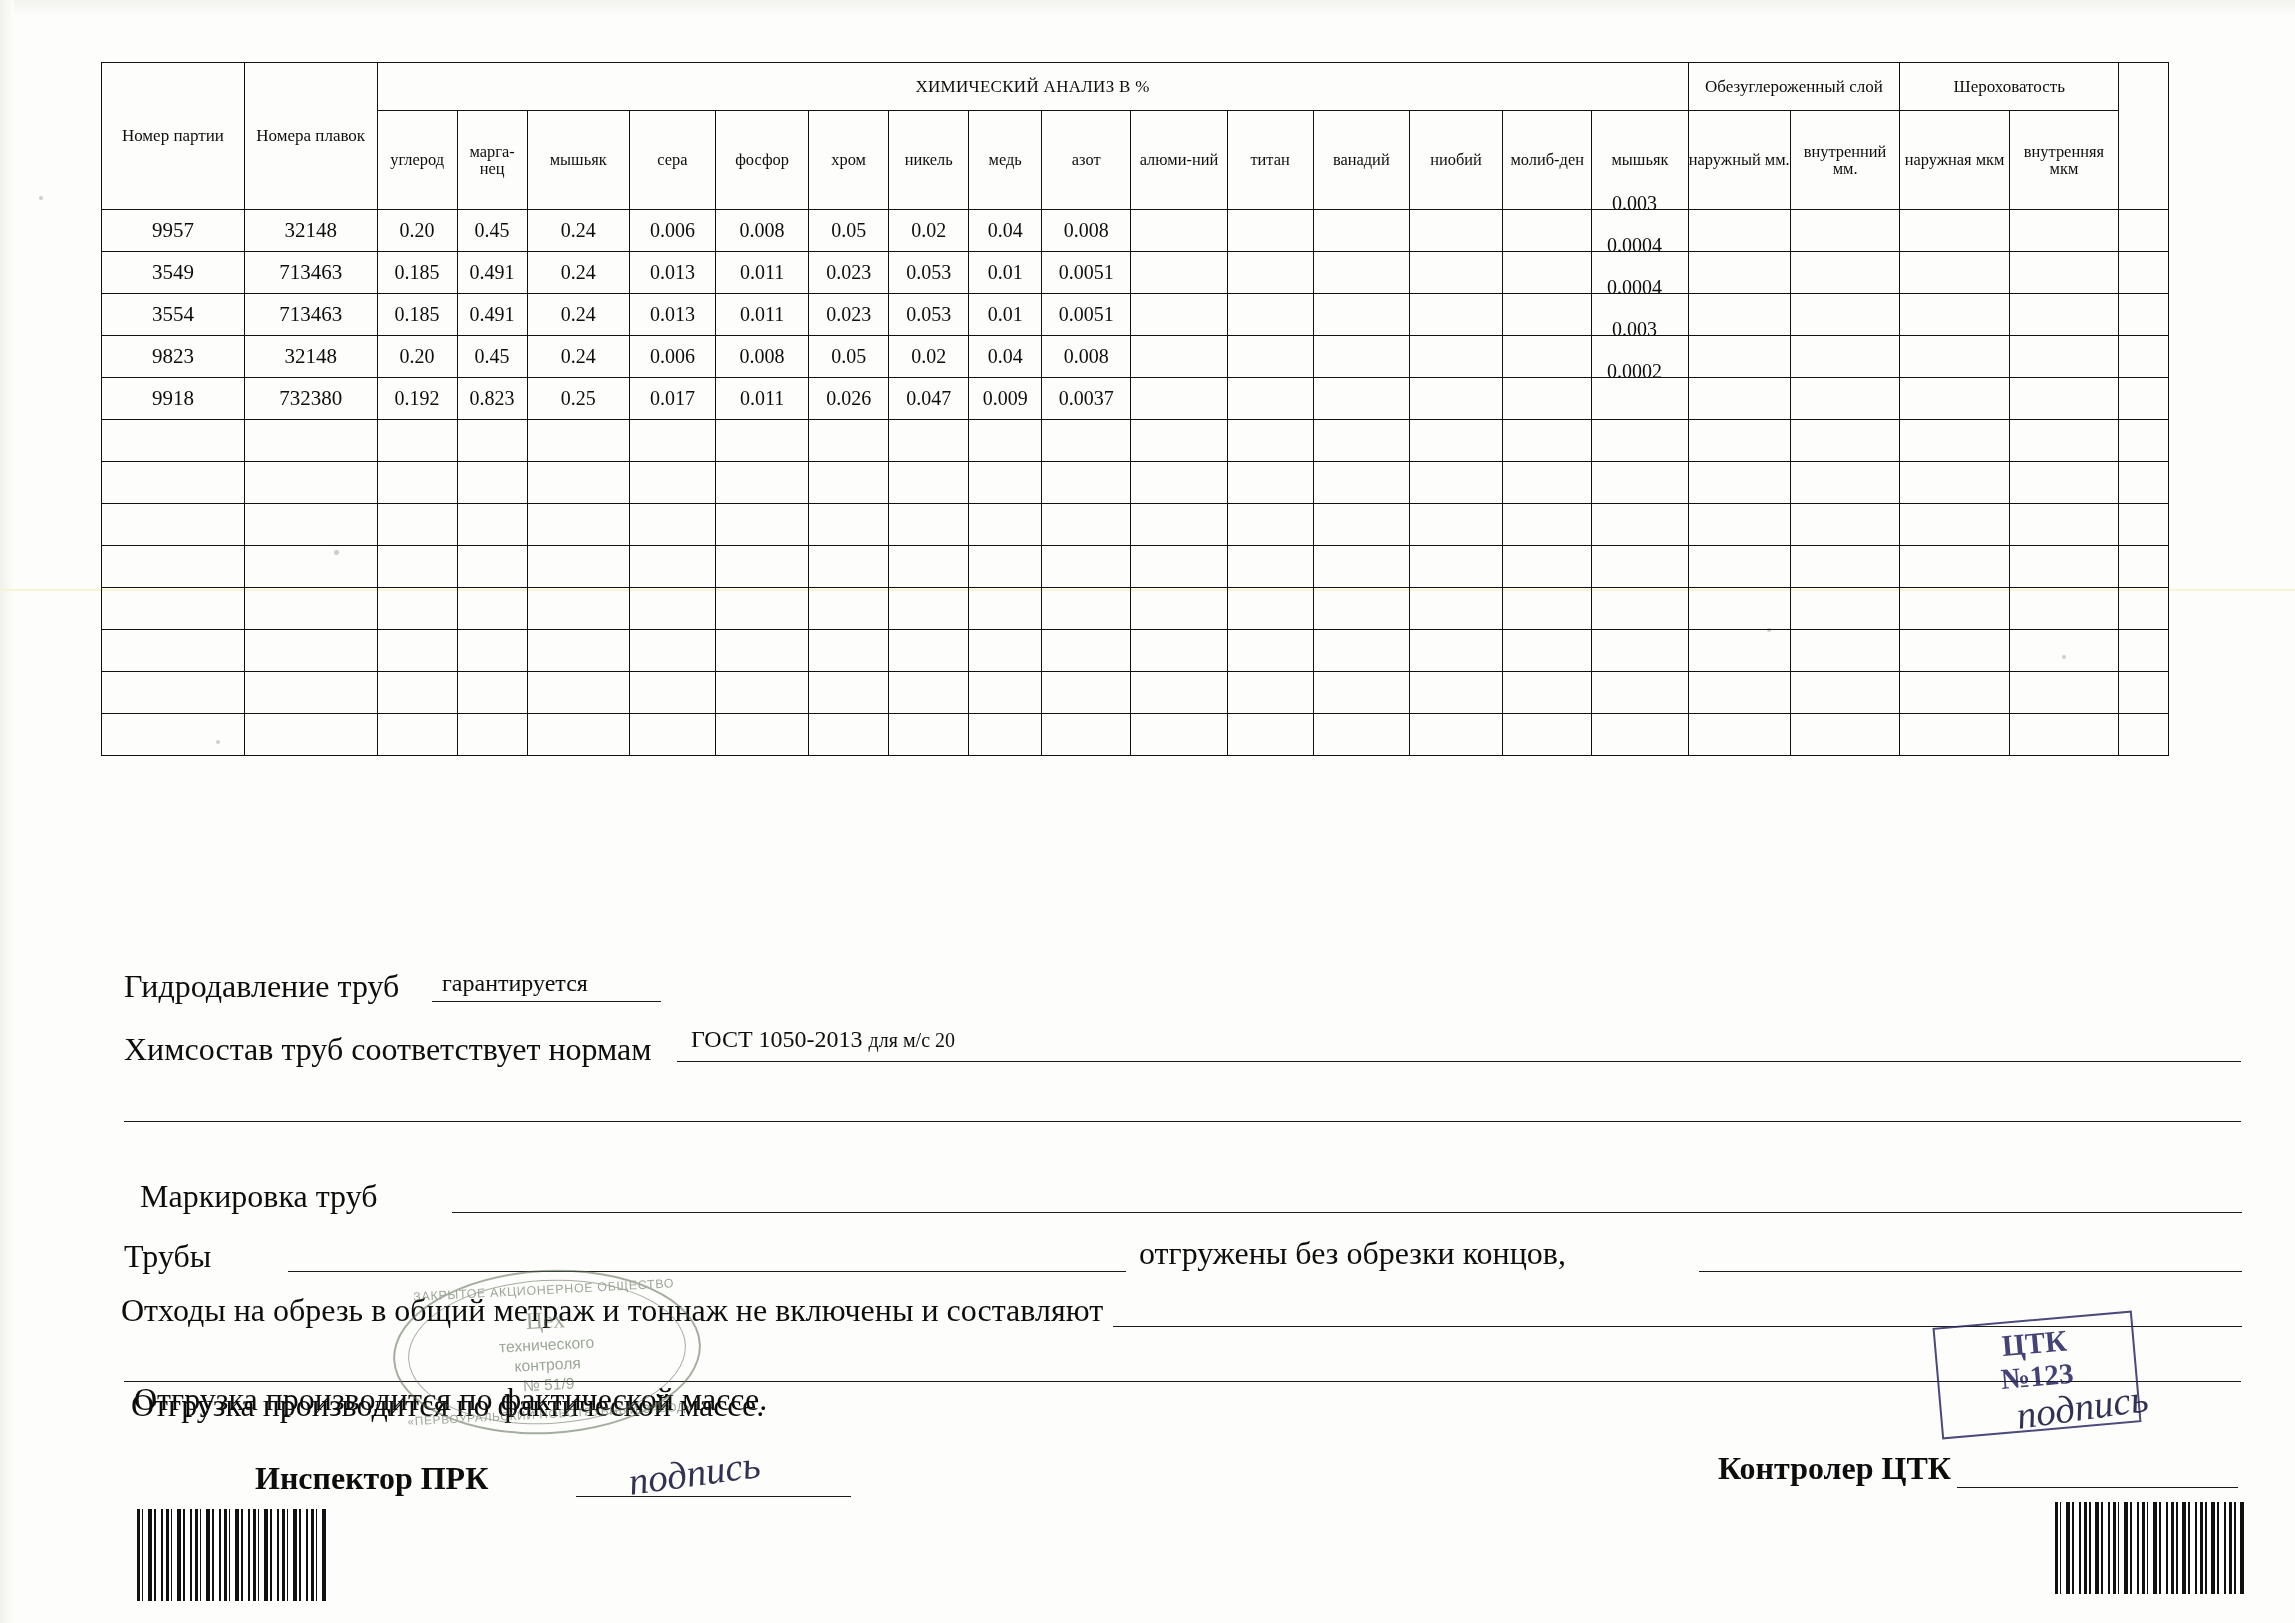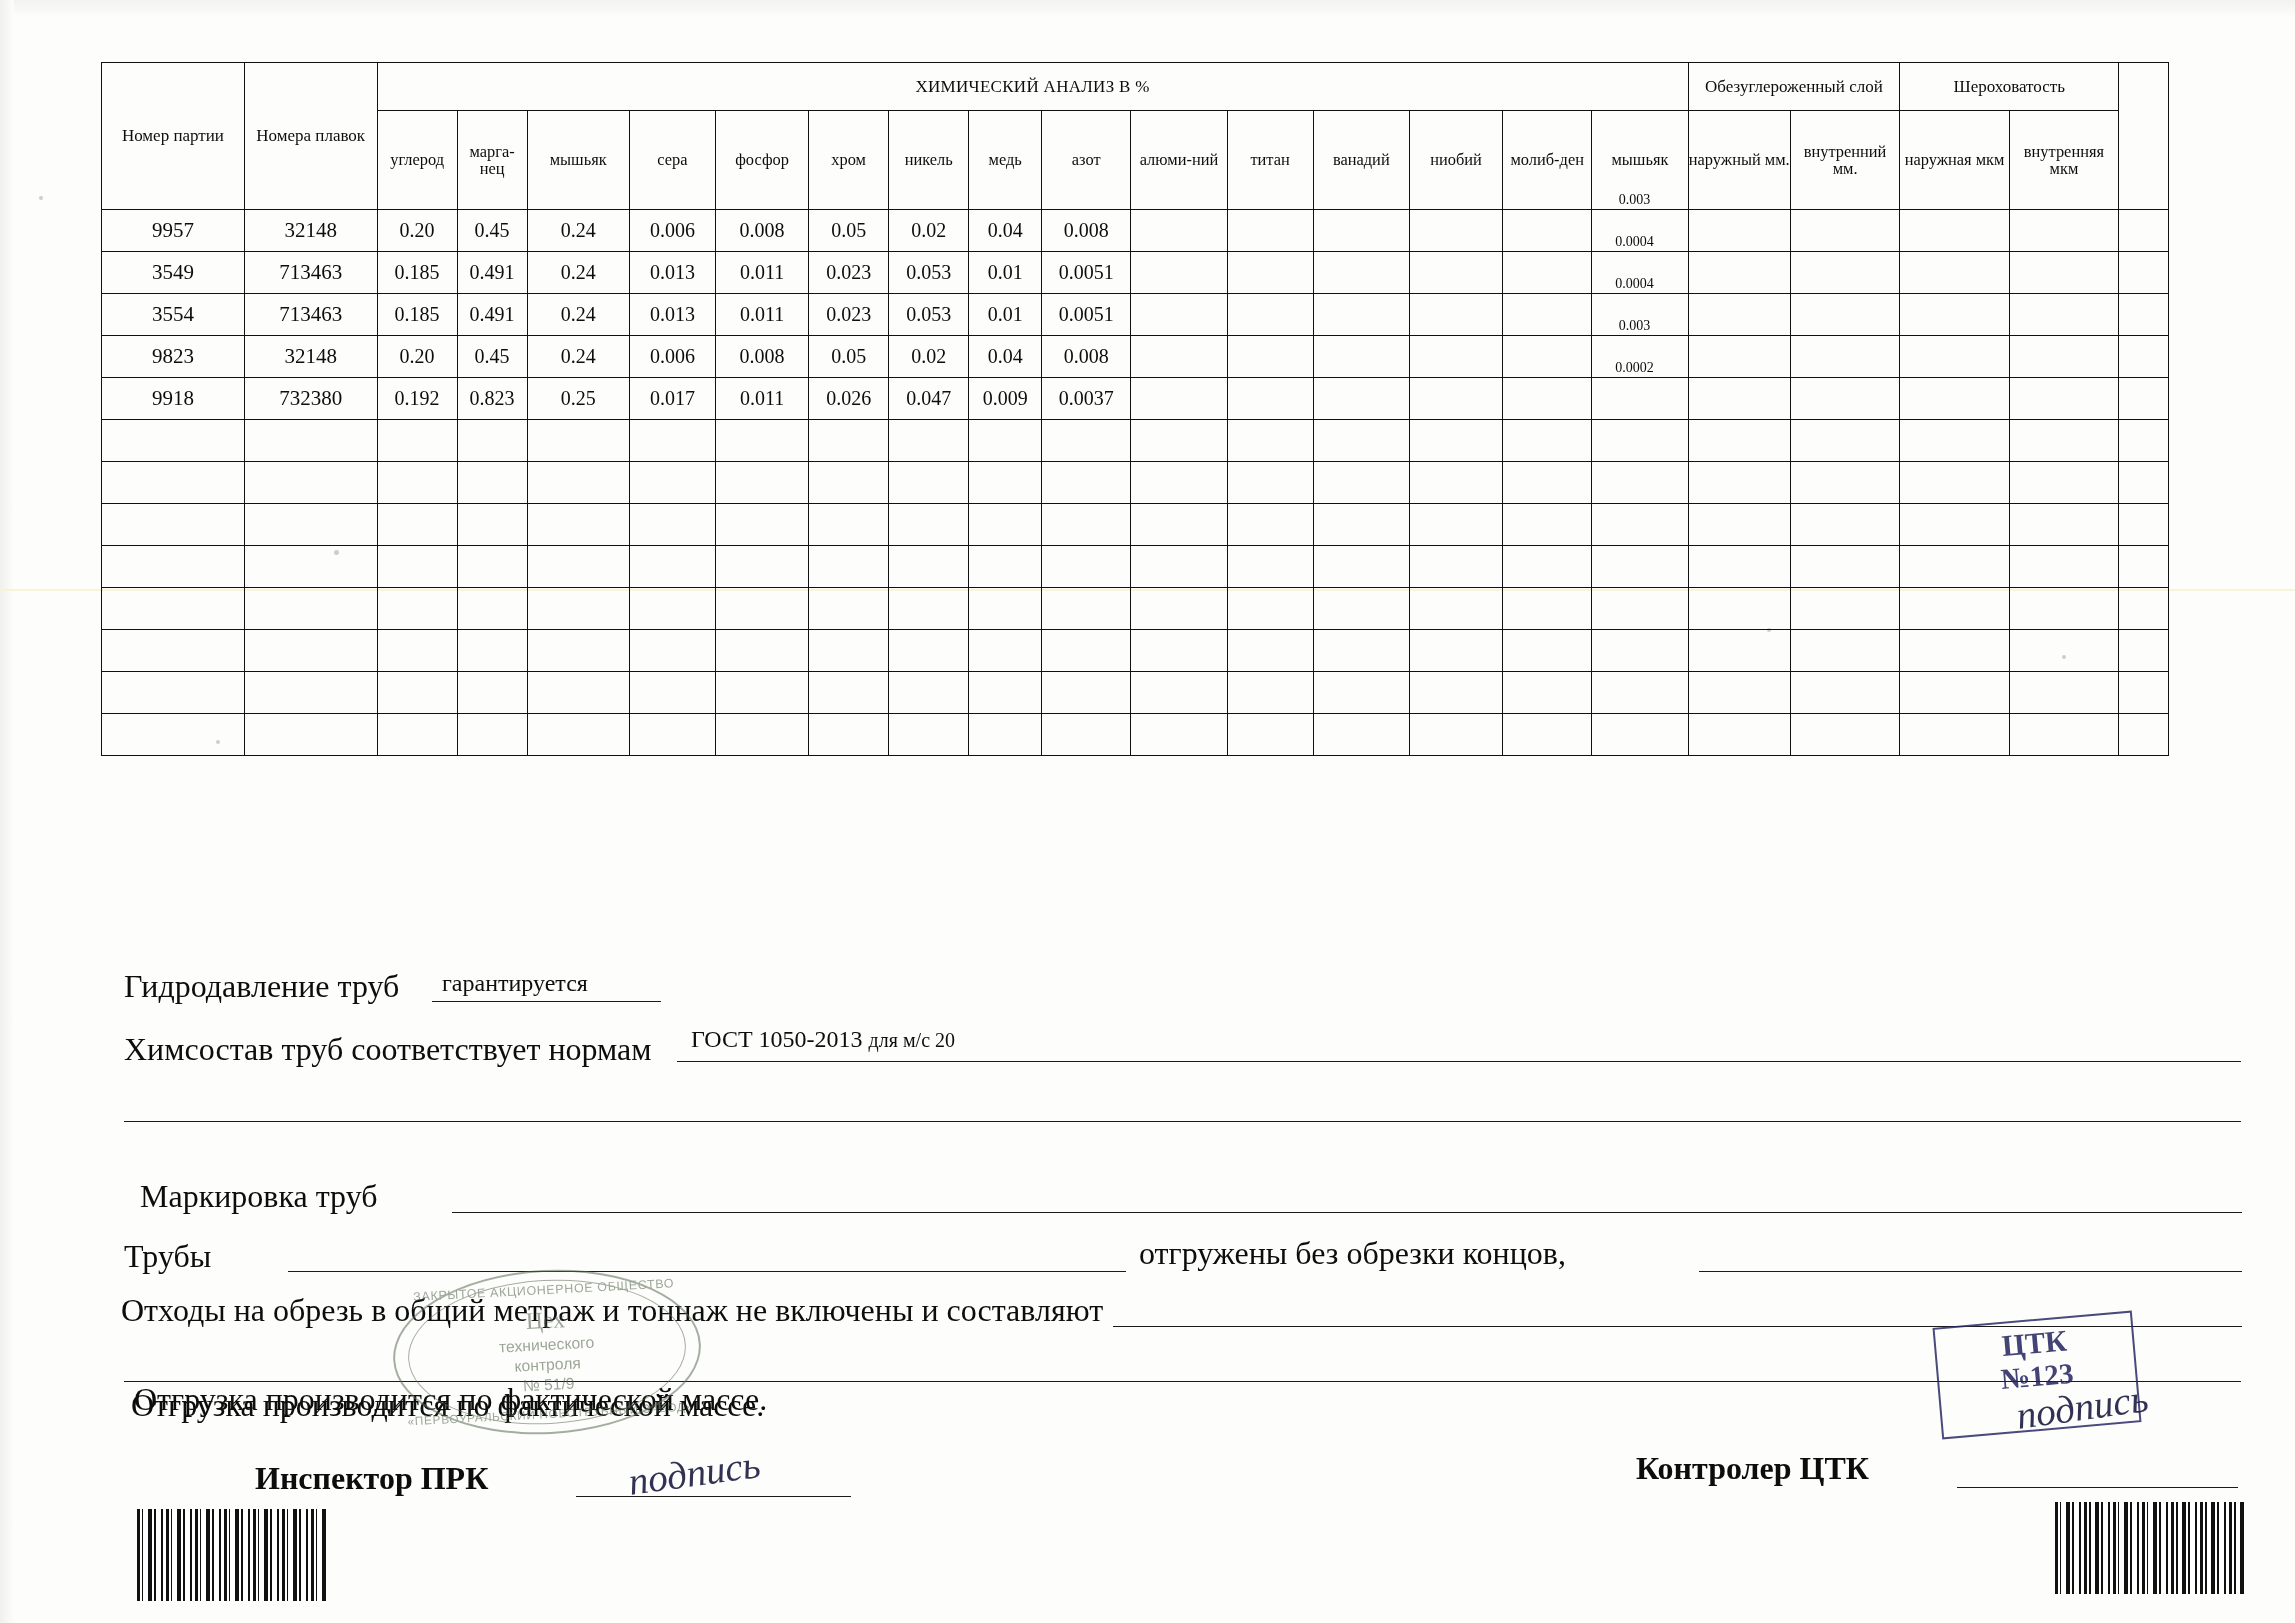--- a/index.html
+++ b/index.html
@@ -83,21 +83,21 @@
   .empty-row td { height: 41px; }
 
   
   .ars {
     position: relative;
   }
   .ars span {
     position: absolute;
     left: 0; right: 11px;
     top: -17px;
-    font-size: 14px;
+    font-size: 20px;
   }
 
   
   .form {
     position: absolute;
     left: 0;
     top: 929px;
     width: 2295px;
   }
   .line-row {
@@ -669,21 +669,21 @@
 
   <div class="line-row lbl" style="position:absolute; left:134px; top:1381px;">
     <span>Отгрузка производится по фактической массе.</span>
   </div>
 
   <div class="line-row lbl" style="position:absolute; left:255px; top:1460px; font-weight:bold;">
     <span>Инспектор ПРК</span>
   </div>
   <div class="rule" style="left:576px; top:1496px; width:275px;"></div>
 
-  <div class="line-row lbl" style="position:absolute; left:1636px; top:1450px; font-weight:bold;text-align:center;">
+  <div class="line-row lbl" style="position:absolute; left:1718px; top:1450px; font-weight:bold;text-align:center;">
     <span>Контролер ЦТК</span>
   </div>
   <div class="rule" style="left:1957px; top:1487px; width:281px;"></div>
 
   <div class="stamp-round">
     <div class="inner-ring"></div>
     <div class="arc-top">ЗАКРЫТОЕ АКЦИОНЕРНОЕ ОБЩЕСТВО</div>
     <div class="c1">Цех</div>
     <div class="c2">технического</div>
     <div class="c2">контроля</div>

